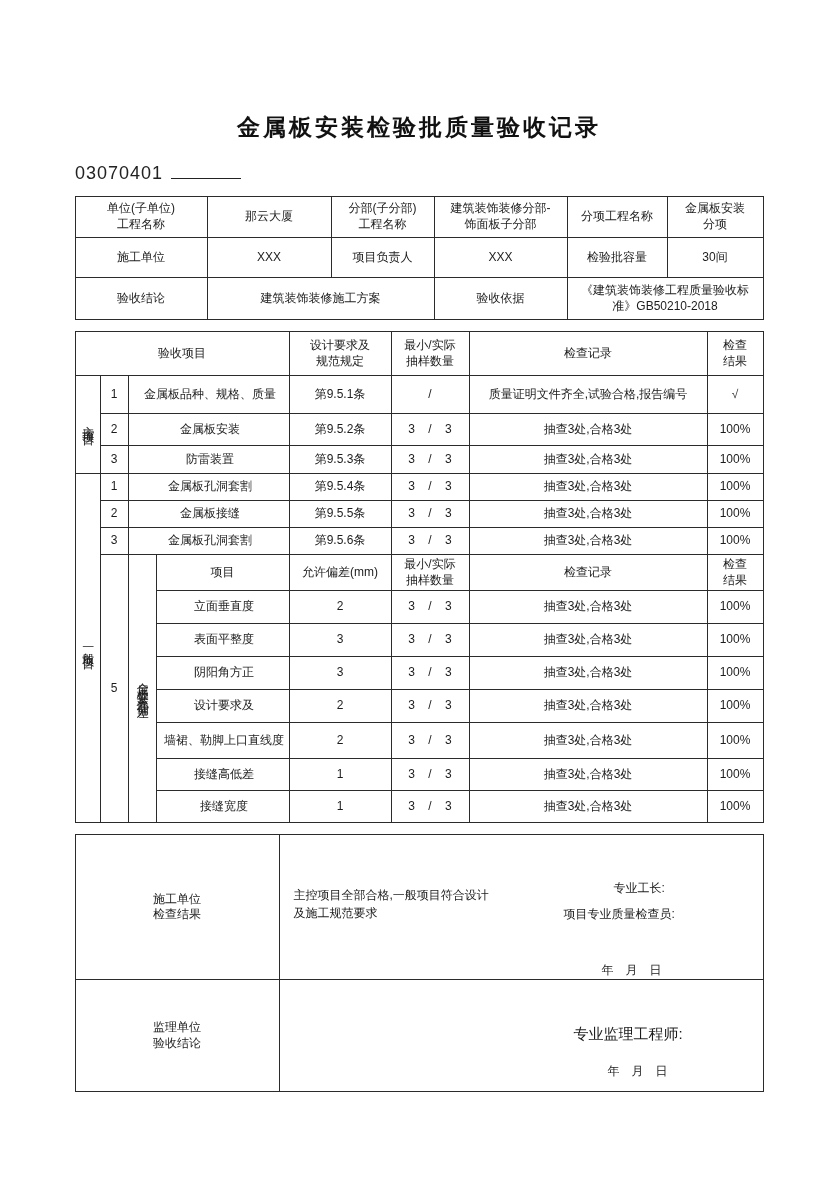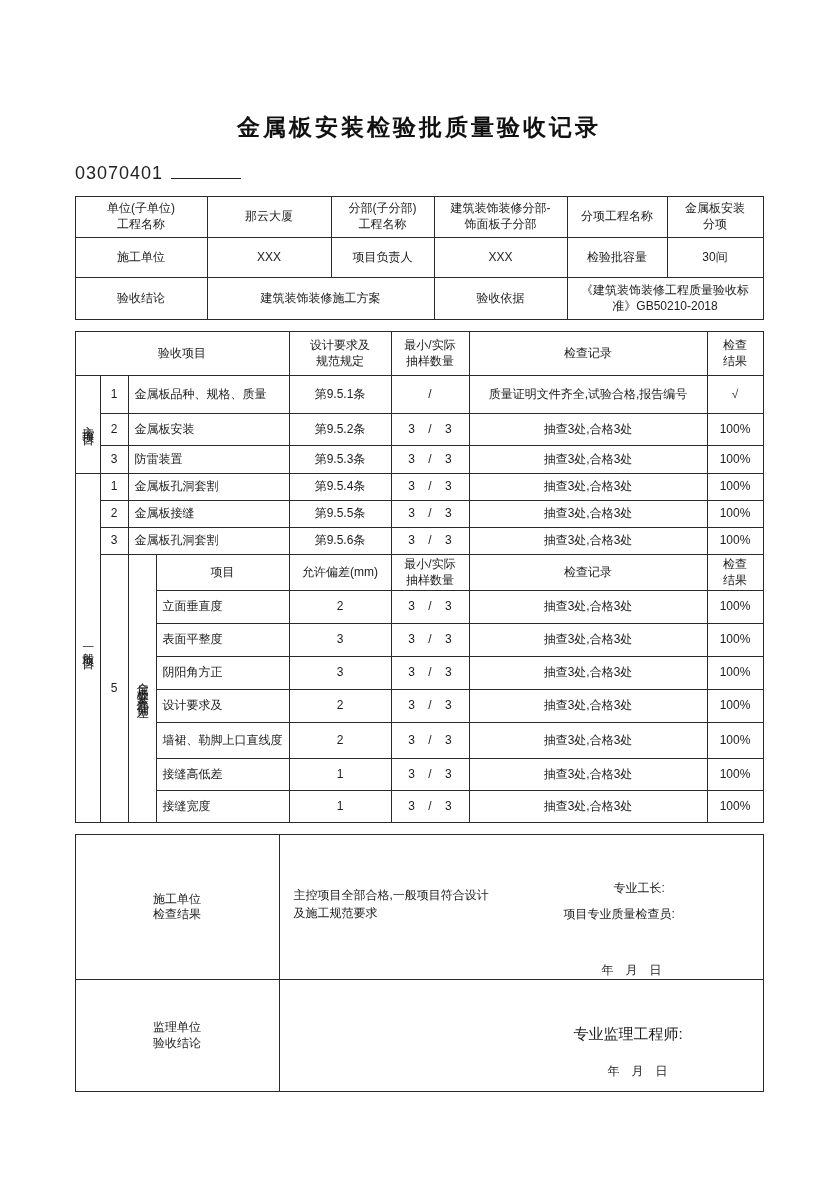--- a/index.html
+++ b/index.html
@@ -25,21 +25,21 @@
   }
   table{border-collapse:collapse;table-layout:fixed;width:688px;margin:12px auto;}
   table+table{margin-top:-1px;}
   td{
     border:1px solid #2b2b2b;
     font-size:12px;line-height:1.3;
     text-align:center;vertical-align:middle;
     padding:2px 3px;word-break:break-all;
     white-space:pre-line;
   }
-  td.left{text-align:left;padding-left:6px;}
+  td.left{text-align:center;padding-left:6px;}
   .vcell{padding:0;}
   .vtext{
     display:inline-block;
     writing-mode:vertical-lr;text-orientation:upright;
     letter-spacing:3px;font-size:12px;
   }
   .samp{word-spacing:10px;}
   .check{font-style:italic;color:#3a3a3a;font-size:12px;}
   
   .sigcell{position:relative;padding:0;}

